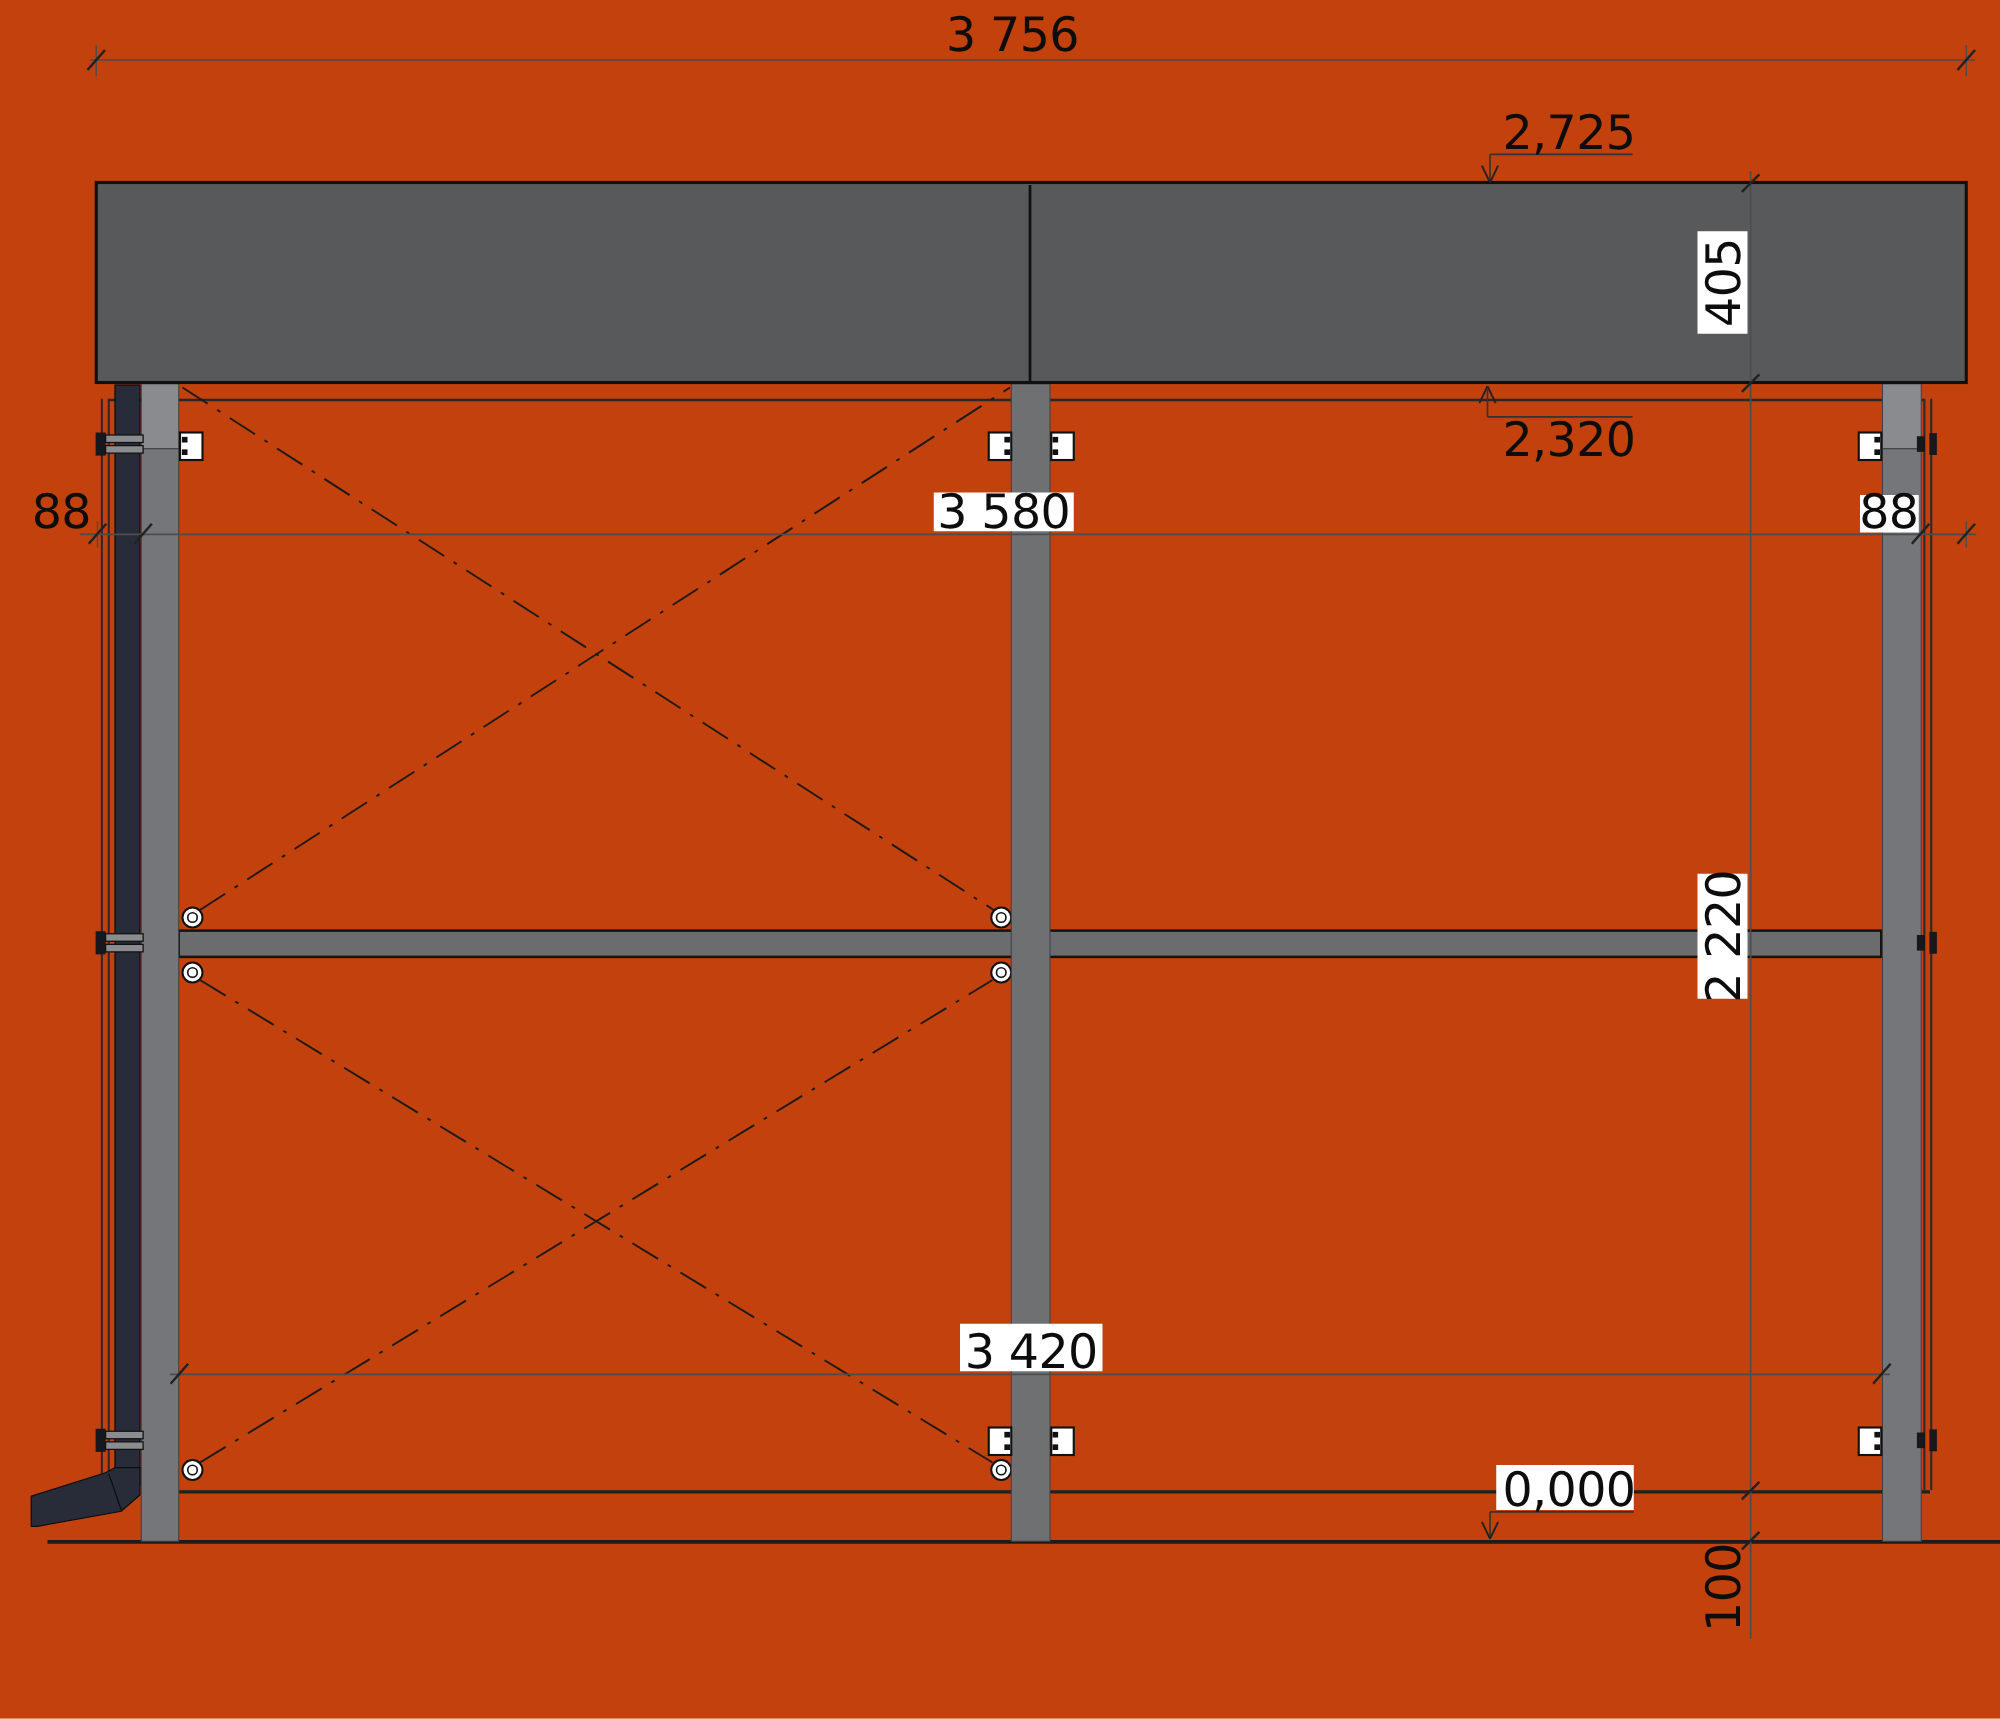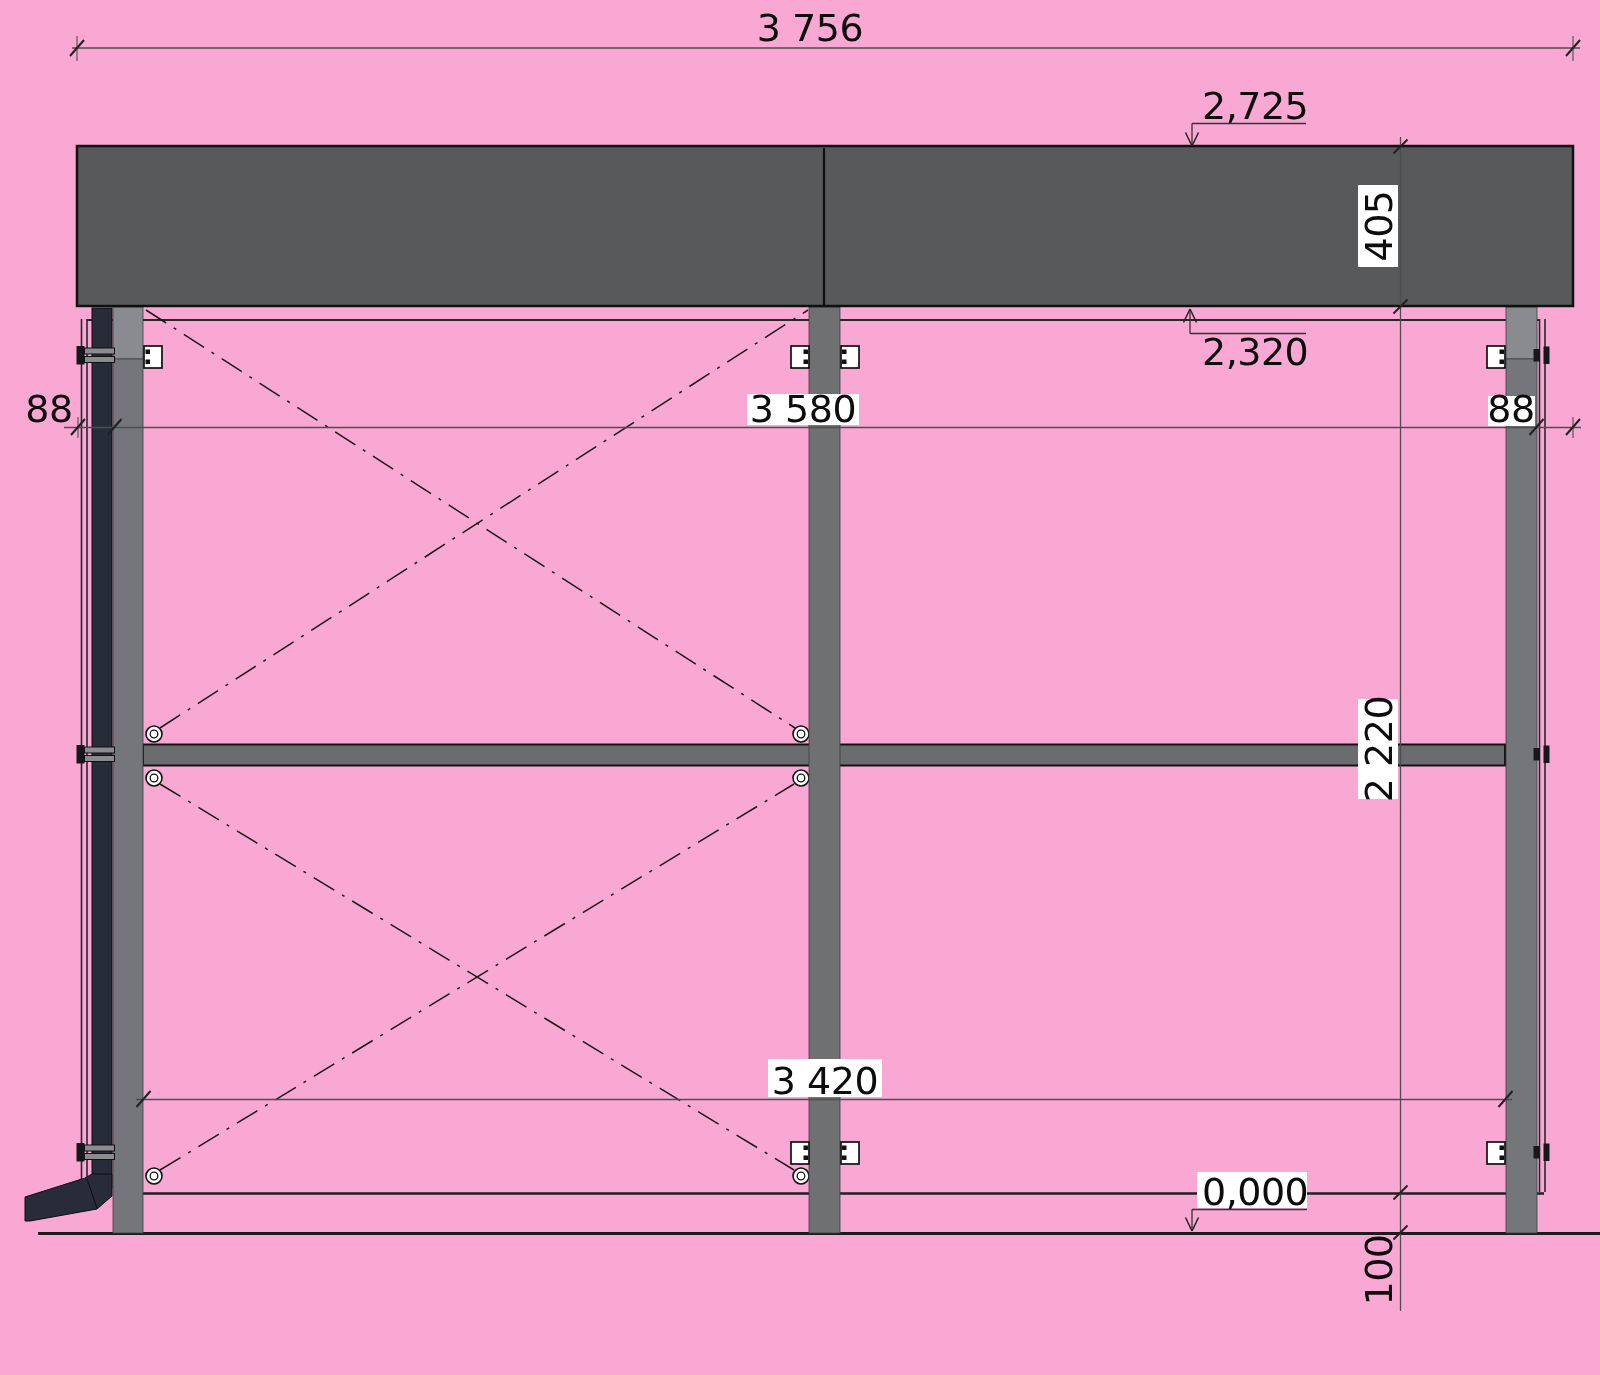--- a/index.html
+++ b/index.html
@@ -1,16 +1,16 @@
 <!DOCTYPE html>
 <html><head>
 <meta charset="utf-8">
 <style>
   html,body{margin:0;padding:0;background:#ffffff;}
-  .canvas{position:relative;width:1600px;height:1375px;background:#f9a8d4;overflow:hidden;text-decoration:underline;}
+  .canvas{position:relative;width:1600px;height:1375px;background:#c2410c;overflow:hidden;text-decoration:underline;}
   svg{display:block;}
   text{font-family:"DejaVu Sans","Liberation Sans",sans-serif;font-size:38px;fill:#0d0d0d;letter-spacing:-0.5px;}
 </style>
 </head>
 <body>
 
 <div class="canvas">
 <svg width="1600" height="1375" viewBox="0 0 1600 1375">
 
   <line x1="38" y1="1233.5" x2="1600" y2="1233.5" stroke="#1c1c1c" stroke-width="3"></line>

